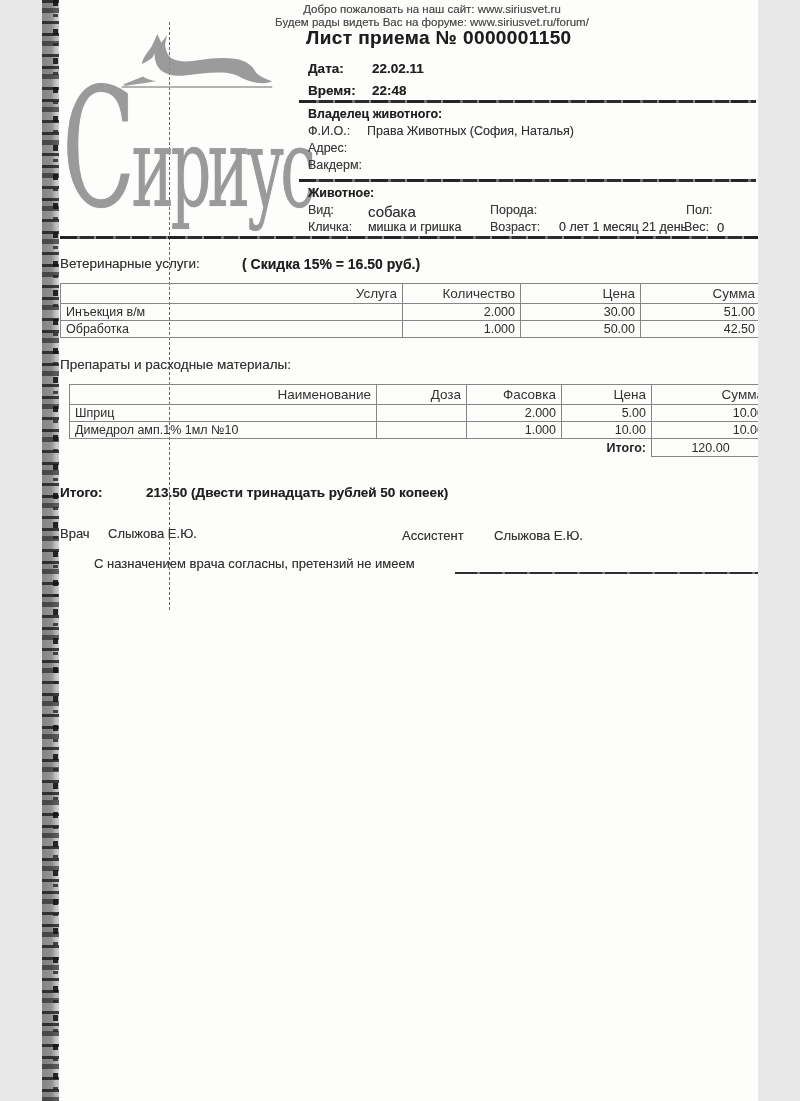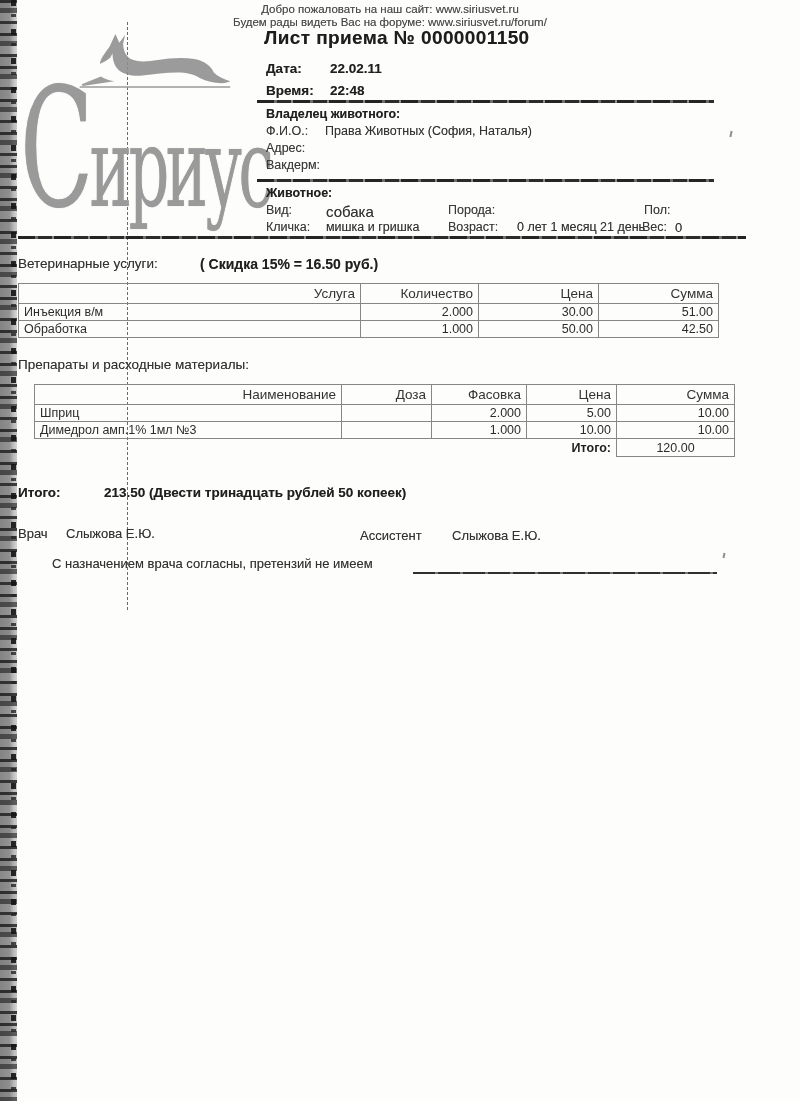--- a/index.html
+++ b/index.html
@@ -1,17 +1,17 @@
 <!DOCTYPE html>
 <html lang="ru"><head>
 <meta charset="utf-8">
 <style>
   html,body{margin:0;padding:0;background:#e8e8e8;}
   .page{
-    position:relative; width:800px; height:1101px; margin:0 auto;
+    position:relative; width:716px; height:1101px; margin:0 auto;
     background:#fdfdfb; overflow:hidden;
     font-family:"Liberation Sans", sans-serif; color:#2e2e2e;
   }
   .abs{position:absolute;}
   .txt{white-space:nowrap; text-shadow:0 0 .4px rgba(70,70,70,.55);}
 
   
   .edge-noise{
     left:0; top:0; width:17px; height:1101px;
     background:
@@ -148,21 +148,21 @@
       <td>Обработка</td>
       <td class="num">1.000</td>
       <td class="num">50.00</td>
       <td class="num">42.50</td>
     </tr>
   </tbody>
     </table>
 
   <div class="abs txt" style="left:18px;top:357px;font-size:13.5px;color:#333;">Препараты и расходные материалы:</div>
 
-  <table class="tbl abs" style="left:34px;top:384px;">
+  <table class="tbl abs" style="left:27px;top:384px;">
     <colgroup>
         <col style="width:307px">
         <col style="width:90px">
         <col style="width:95px">
         <col style="width:90px">
         <col style="width:118px">
       </colgroup>
     <tbody>
         <tr>
       <th>Наименование</th>
@@ -172,21 +172,21 @@
       <th>Сумма</th>
     </tr>
     <tr>
       <td>Шприц</td>
       <td></td>
       <td class="num">2.000</td>
       <td class="num">5.00</td>
       <td class="num">10.00</td>
     </tr>
     <tr>
-      <td>Димедрол амп.1% 1мл №3</td>
+      <td>Димедрол амп.1% 1мл №10</td>
       <td></td>
       <td class="num">1.000</td>
       <td class="num">10.00</td>
       <td class="num">10.00</td>
     </tr>
     <tr class="subtotal">
       <td colspan="4" class="st-lbl">Итого:</td>
       <td class="num boxed">120.00</td>
     </tr>
   </tbody>

